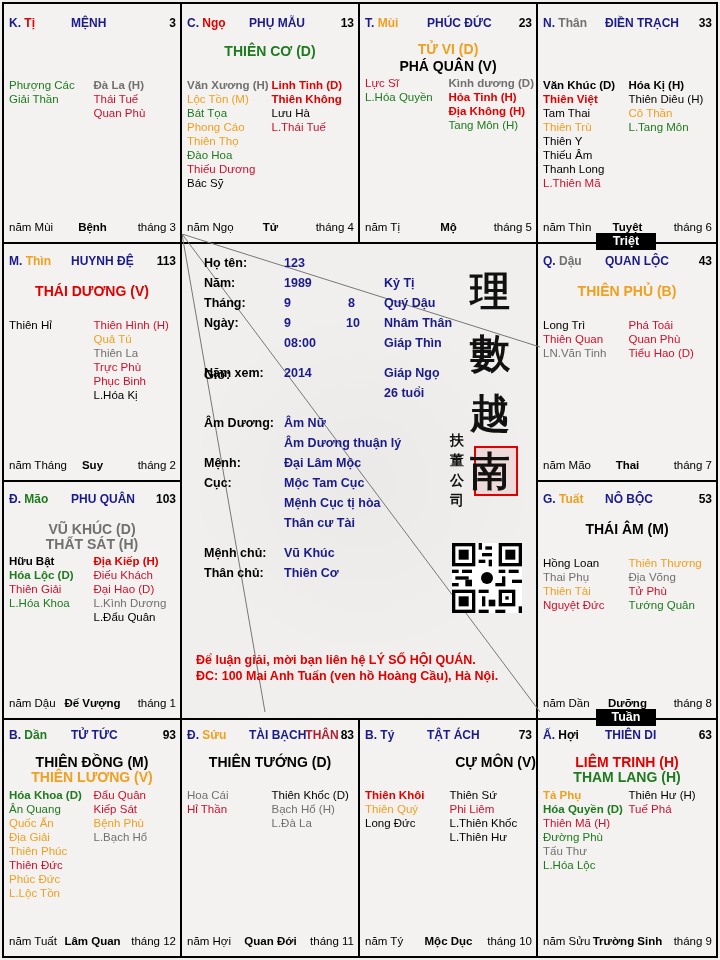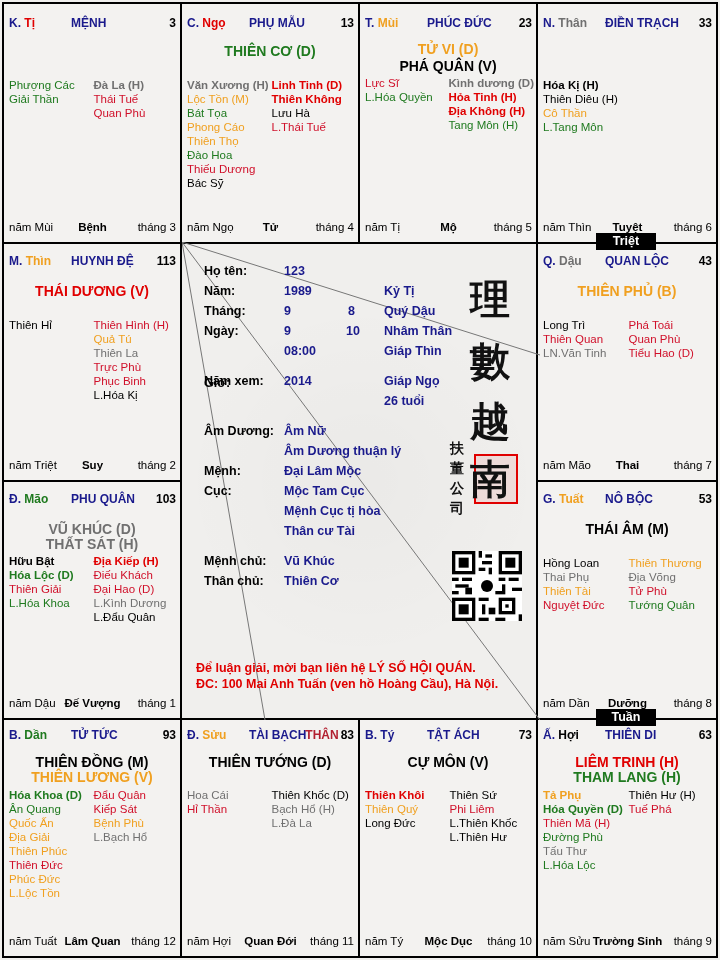--- a/index.html
+++ b/index.html
@@ -16,21 +16,21 @@
   .hdr .than { color: #b22030; margin-right: 2px; }
   .major { position: absolute; left: 0; right: 0; text-align: center; font-weight: bold; font-size: 14px; line-height: 15px; }
   .stars { position: absolute; left: 5px; right: 2px; display: flex; }
   .col { width: 89px; line-height: 14px; font-size: 11.5px; white-space: nowrap; }
   .b { font-weight: bold; }
   .ftr { position: absolute; left: 5px; right: 4px; bottom: 7px; height: 14px; font-size: 11.5px; }
   .ftr .yr { position: absolute; left: 0; }
   .ftr .st { position: absolute; left: 0; right: 0; text-align: center; font-weight: bold; }
   .ftr .mo { position: absolute; right: 0; }
   .tag { position: absolute; background: #000; color: #fff; font-weight: bold; font-size: 12.5px; text-align: center; height: 17px; line-height: 17px; width: 60px; z-index: 5; }
-  .center { position: absolute; left: 180px; top: 240px; width: 358px; height: 478px; }
+  .center { position: absolute; left: 180px; top: 232px; width: 358px; height: 478px; }
   .info { position: absolute; font-size: 12.5px; font-weight: bold; white-space: nowrap; }
   .lbl { color: #000; }
   .val { color: #1a1a8c; }
   .contact { position: absolute; left: 14px; top: 418px; color: #e00000; font-weight: bold; font-size: 12.5px; line-height: 16px; white-space: nowrap; }
   svg.lines { position: absolute; left: 0; top: 0; }
   .calli { position: absolute; font-family: "DejaVu Serif", serif; font-weight: bold; color: #111; text-align: center; }
 </style>
 </head>
 <body>
 
@@ -117,20 +117,30 @@
   </div>
     </div>
   <div class="cell" id="p-dientrach" style="left:534px;top:0;width:182px;height:242px;">
       <div class="hdr">
     <span class="branch"><span class="pre">N.</span> <span style="color:#707070">Thân</span></span>
     <span class="pname">ĐIỀN TRẠCH</span>
     <span class="num"><span>33</span></span>
   </div>
       <div class="stars" style="top:74px">
         <div class="col">
+          <div class="b" style="color:#000000">Văn Khúc (D)</div>
+          <div class="b" style="color:#e00000">Thiên Việt</div>
+          <div class="" style="color:#000000">Tam Thai</div>
+          <div class="" style="color:#f0a020">Thiên Trù</div>
+          <div class="" style="color:#000000">Thiên Y</div>
+          <div class="" style="color:#000000">Thiếu Âm</div>
+          <div class="" style="color:#000000">Thanh Long</div>
+          <div class="" style="color:#d0102a">L.Thiên Mã</div>
+        </div>
+        <div class="col">
           <div class="b" style="color:#000000">Hóa Kị (H)</div>
           <div class="" style="color:#000000">Thiên Diêu (H)</div>
           <div class="" style="color:#f0a020">Cô Thần</div>
           <div class="" style="color:#1f7a1f">L.Tang Môn</div>
         </div>
       </div>
       <div class="ftr">
     <span class="yr">năm Thìn</span>
     <span class="st">Tuyệt</span>
     <span class="mo">tháng 6</span>
@@ -151,21 +161,21 @@
         <div class="col">
           <div class="" style="color:#d0102a">Thiên Hình (H)</div>
           <div class="" style="color:#f0a020">Quả Tú</div>
           <div class="" style="color:#707070">Thiên La</div>
           <div class="" style="color:#d0102a">Trực Phù</div>
           <div class="" style="color:#d0102a">Phục Binh</div>
           <div class="" style="color:#000000">L.Hóa Kị</div>
         </div>
       </div>
       <div class="ftr">
-    <span class="yr">năm Triệt</span>
+    <span class="yr">năm Tháng</span>
     <span class="st">Suy</span>
     <span class="mo">tháng 2</span>
   </div>
     </div>
   <div class="cell" id="p-quanloc" style="left:534px;top:240px;width:182px;height:240px;">
       <div class="hdr" style="top: 10px;">
     <span class="branch"><span class="pre">Q.</span> <span style="color:#707070">Dậu</span></span>
     <span class="pname">QUAN LỘC</span>
     <span class="num"><span>43</span></span>
   </div>
@@ -300,21 +310,21 @@
     <span class="st">Quan Đới</span>
     <span class="mo">tháng 11</span>
   </div>
     </div>
   <div class="cell" id="p-tatach" style="left:356px;top:716px;width:180px;height:240px;">
       <div class="hdr" style="top: 8px;">
     <span class="branch"><span class="pre">B.</span> <span style="color:#1a1a8c">Tý</span></span>
     <span class="pname">TẬT ÁCH</span>
     <span class="num"><span>73</span></span>
   </div>
-      <div class="major" style="top: 35px; color: rgb(0, 0, 0);">CỰ MÔN (V)</div>
+      <div class="major" style="top: 35px; color: rgb(0, 0, 0); text-align: right;">CỰ MÔN (V)</div>
       <div class="stars" style="top: 68px;">
         <div class="col">
           <div class="b" style="color:#e00000">Thiên Khôi</div>
           <div class="" style="color:#f0a020">Thiên Quý</div>
           <div class="" style="color:#000000">Long Đức</div>
         </div>
         <div class="col">
           <div class="" style="color:#000000">Thiên Sứ</div>
           <div class="" style="color:#d0102a">Phi Liêm</div>
           <div class="" style="color:#000000">L.Thiên Khốc</div>

